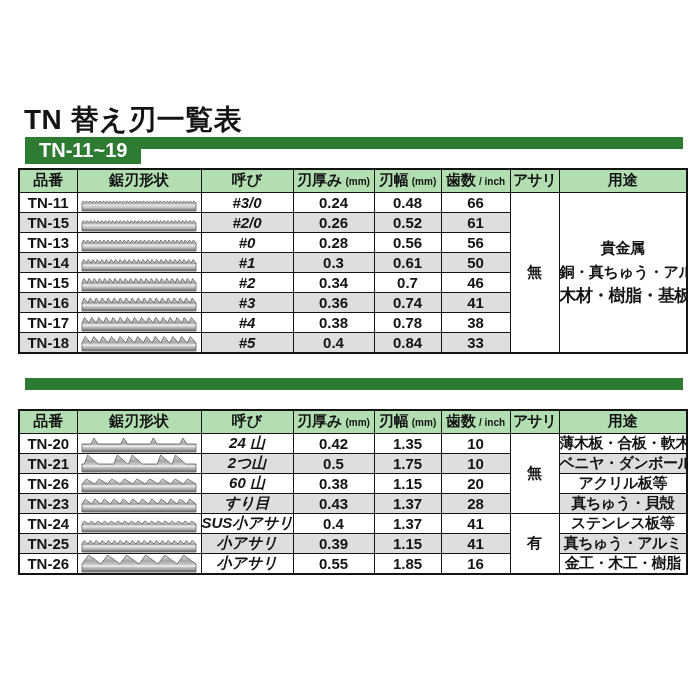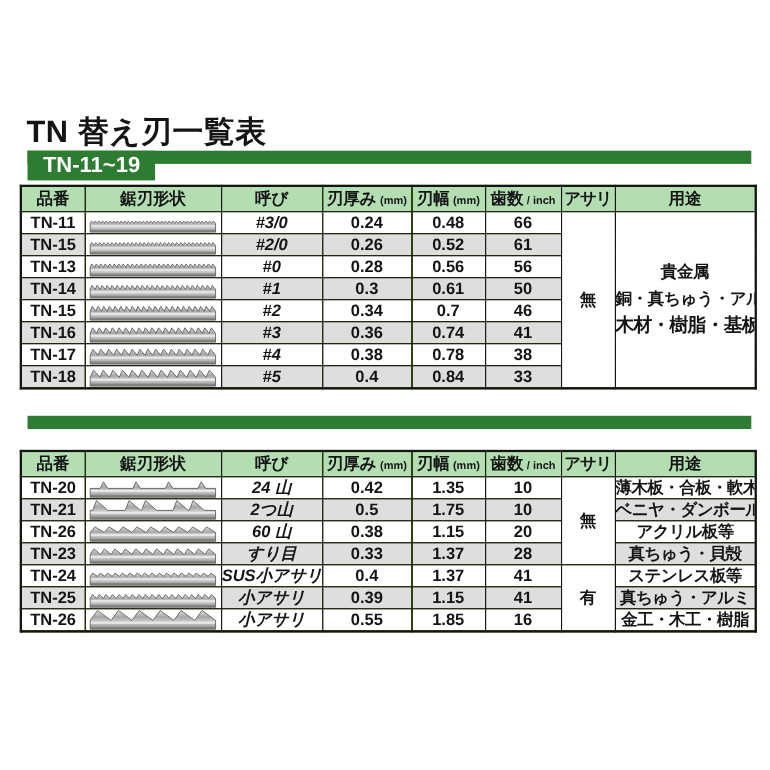--- a/index.html
+++ b/index.html
@@ -283,21 +283,21 @@
           <tr class="stripe">
             <td class="c-part st">TN-23</td>
             <td class="c-blade">
               <svg width="116" height="19" viewBox="0 0 116 19">
                 <polygon points="1.0,18.0 1.0,10.0 1.0,10.0 4.3,5.0 10.5,10.0 10.5,10.0 13.8,5.0 20.0,10.0 20.0,10.0 23.3,5.0 29.5,10.0 29.5,10.0 32.8,5.0 39.0,10.0 39.0,10.0 42.3,5.0 48.5,10.0 48.5,10.0 51.8,5.0 58.0,10.0 58.0,10.0 61.3,5.0 67.5,10.0 67.5,10.0 70.8,5.0 77.0,10.0 77.0,10.0 80.3,5.0 86.5,10.0 86.5,10.0 89.8,5.0 96.0,10.0 96.0,10.0 99.3,5.0 105.5,10.0 105.5,10.0 108.8,5.0 115.0,10.0 115.0,10.0 115.0,18.0" fill="url(#bladeGrad)" stroke="#4a4a4a" stroke-width="0.7"></polygon>
                 <rect x="1.5" y="11.2" width="113" height="2" fill="#f2f2f2" opacity="0.75"></rect>
                 <rect x="1.5" y="15.8" width="113" height="1.6" fill="#6f6f6f" opacity="0.55"></rect>
               </svg>
             </td>
             <td class="c-name st">すり目</td>
-            <td class="c-num st">0.33</td>
+            <td class="c-num st">0.43</td>
             <td class="c-num st">1.37</td>
             <td class="c-num st">28</td>
             <td class="c-usage st">真ちゅう・貝殻</td>
           </tr>
           <tr>
             <td class="c-part st">TN-24</td>
             <td class="c-blade">
               <svg width="116" height="19" viewBox="0 0 116 19">
                 <polygon points="1.0,18.0 1.0,10.0 1.0,10.0 3.3,7.0 7.7,10.0 7.7,10.0 10.1,7.0 14.4,10.0 14.4,10.0 16.8,7.0 21.1,10.0 21.1,10.0 23.5,7.0 27.8,10.0 27.8,10.0 30.2,7.0 34.5,10.0 34.5,10.0 36.9,7.0 41.2,10.0 41.2,10.0 43.6,7.0 47.9,10.0 47.9,10.0 50.3,7.0 54.6,10.0 54.6,10.0 57.0,7.0 61.4,10.0 61.4,10.0 63.7,7.0 68.1,10.0 68.1,10.0 70.4,7.0 74.8,10.0 74.8,10.0 77.1,7.0 81.5,10.0 81.5,10.0 83.8,7.0 88.2,10.0 88.2,10.0 90.5,7.0 94.9,10.0 94.9,10.0 97.2,7.0 101.6,10.0 101.6,10.0 103.9,7.0 108.3,10.0 108.3,10.0 110.6,7.0 115.0,10.0 115.0,10.0 115.0,18.0" fill="url(#bladeGrad)" stroke="#4a4a4a" stroke-width="0.7"></polygon>
                 <rect x="1.5" y="11.2" width="113" height="2" fill="#f2f2f2" opacity="0.75"></rect>

